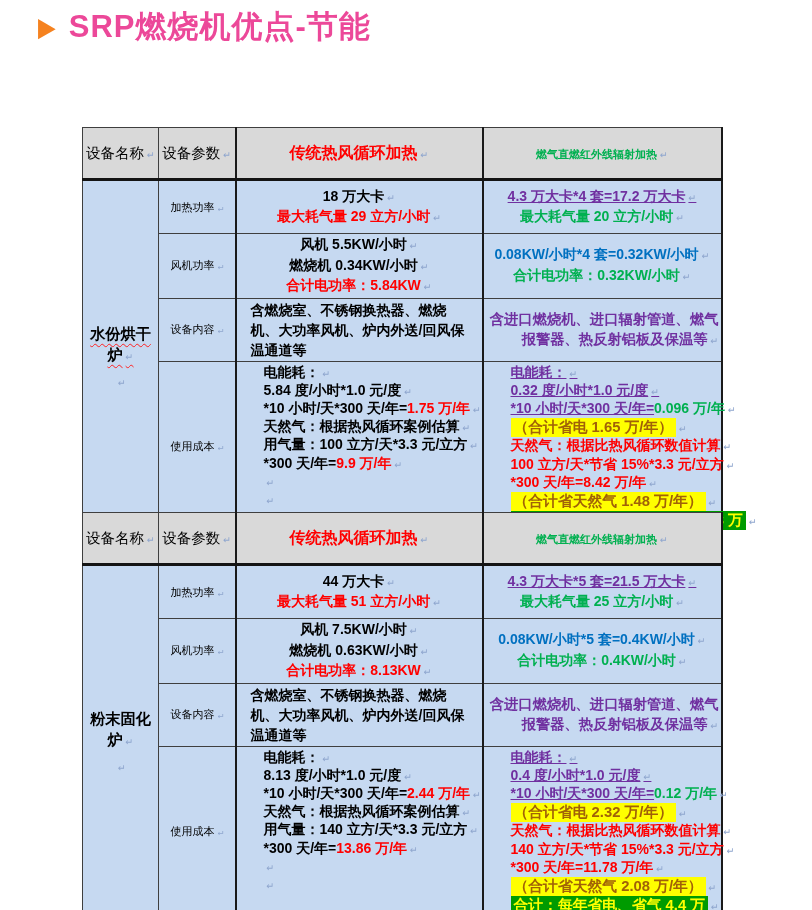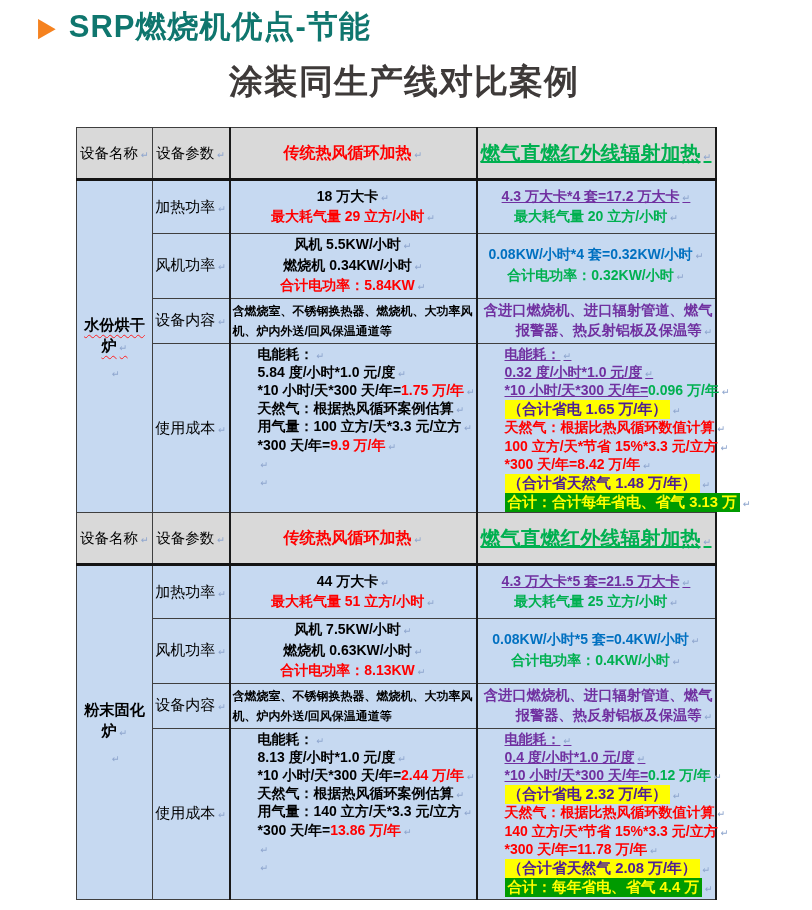--- a/index.html
+++ b/index.html
@@ -2,76 +2,75 @@
 <html><head>
 <meta charset="utf-8">
 <style>
   html,body{margin:0;padding:0;background:#fff;}
   .page{position:relative;width:812px;height:910px;background:#ffffff;overflow:hidden;
         font-family:"Liberation Sans","DejaVu Sans",sans-serif;color:#000;}
 
   
   .title-row{position:absolute;left:38px;top:6px;display:flex;align-items:center;gap:13px;}
   .bullet{color:#F5821F;font-size:23px;line-height:1;transform:scaleY(1.15);}
-  .title{font-size:31px;font-weight:bold;color:#0f766e;letter-spacing:1px;}
+  .title{font-size:31px;font-weight:bold;color:#ec4899;letter-spacing:1px;}
   .subtitle{position:absolute;left:229px;top:59px;font-size:34px;font-weight:bold;
             color:#3E3A39;letter-spacing:1px;}
 
   
-  table.cmp{position:absolute;left:76px;width:639px;border-collapse:collapse;table-layout:fixed;}
+  table.cmp{position:absolute;left:82px;width:639px;border-collapse:collapse;table-layout:fixed;}
   #table1{top:127px;}
   #table2{top:512px;}
   col.c1{width:76px;} col.c2{width:77px;} col.c3{width:247px;} col.c4{width:239px;}
   td{border:1.6px solid #3f3f3f;padding:1px 2px;vertical-align:middle;background:#C6D9F1;
      overflow:visible;}
   tr.hdr td{background:#D9D9D9;height:48px;text-align:center;font-size:14.5px;
             border-bottom:3px solid #141414;}
   td.bl-thick{border-left:2.2px solid #1a1a1a;}
   td.br-thick{border-right:2.2px solid #1a1a1a;}
   .hd-trad{color:#FF0000;font-weight:bold;font-size:16px;}
-  .hd-gas{color:#00B050;font-weight:bold;font-size:20px;text-decoration:underline;}
-
-  td.lbl{text-align:center;font-size:15px;font-weight:normal;}
+  .hd-gas{color:#00B050;font-weight:bold;font-size:11px;}
+
+  td.lbl{text-align:center;font-size:11px;font-weight:normal;font-family:Liberation Mono, monospace;}
   td.device-cell{text-align:center;}
   .device{font-weight:bold;font-size:15.2px;letter-spacing:0;}
   .wavy{text-decoration-line:underline;text-decoration-style:wavy;
         text-decoration-color:#ff2020;text-decoration-thickness:1px;text-underline-offset:4px;}
   .dev-pc{margin-top:6px;}
 
   tr.r-heat td, tr.r-fan td{text-align:center;}
   tr.r-heat{height:54px;} tr.r-fan{height:56px;} tr.r-cont{height:43px;}
   #table1 tr.r-cost{height:155px;} #table2 tr.r-cost{height:145px;}
 
   .line{font-size:14px;font-weight:bold;line-height:18.5px;white-space:nowrap;}
   td.cost{vertical-align:top;text-align:left;padding:2px 3px;}
   td.cost .line{line-height:17.2px;white-space:nowrap;padding-left:24px;}
   .blank{min-height:16px;}
 
-  td.cont-trad{font-size:12px;font-weight:bold;text-align:left;line-height:20px;padding:1px 2px;}
+  td.cont-trad{font-size:14px;font-weight:bold;text-align:left;line-height:20px;padding:1px 14px;}
   td.cont-gas{font-size:14.3px;font-weight:bold;text-align:right;line-height:20px;color:#7030A0;}
 
   .red{color:#FF0000;} .green{color:#00B050;} .purple{color:#7030A0;text-decoration:underline;} .blue{color:#0070C0;}
-  .hl-y{display:inline-block;background:#FFFF00;color:#4c1d95;font-weight:bold;
+  .hl-y{display:inline-block;background:#FFFF00;color:#a16207;font-weight:bold;
         font-size:14.8px;line-height:19px;padding:0 3px;}
   .hl-g{display:inline-block;background:#009B00;color:#FFFF00;font-weight:bold;
         font-size:14.8px;line-height:19px;padding:0 3px;}
 
   
   .pc::after{content:"↵";color:#8FA6CE;font-size:9.5px;font-weight:normal;margin-left:3px;}
 </style>
 </head>
 <body>
 
 <div class="page">
 
   <div class="title-row">
     <span class="bullet">▶</span>
     <span class="title">SRP燃烧机优点-节能</span>
   </div>
-  <div class="subtitle">涂装同生产线对比案例</div>
 
   <table class="cmp" id="table1">
     <colgroup>
         <col class="c1">
         <col class="c2">
         <col class="c3">
         <col class="c4">
       </colgroup>
     <tbody>
     <tr class="hdr">

